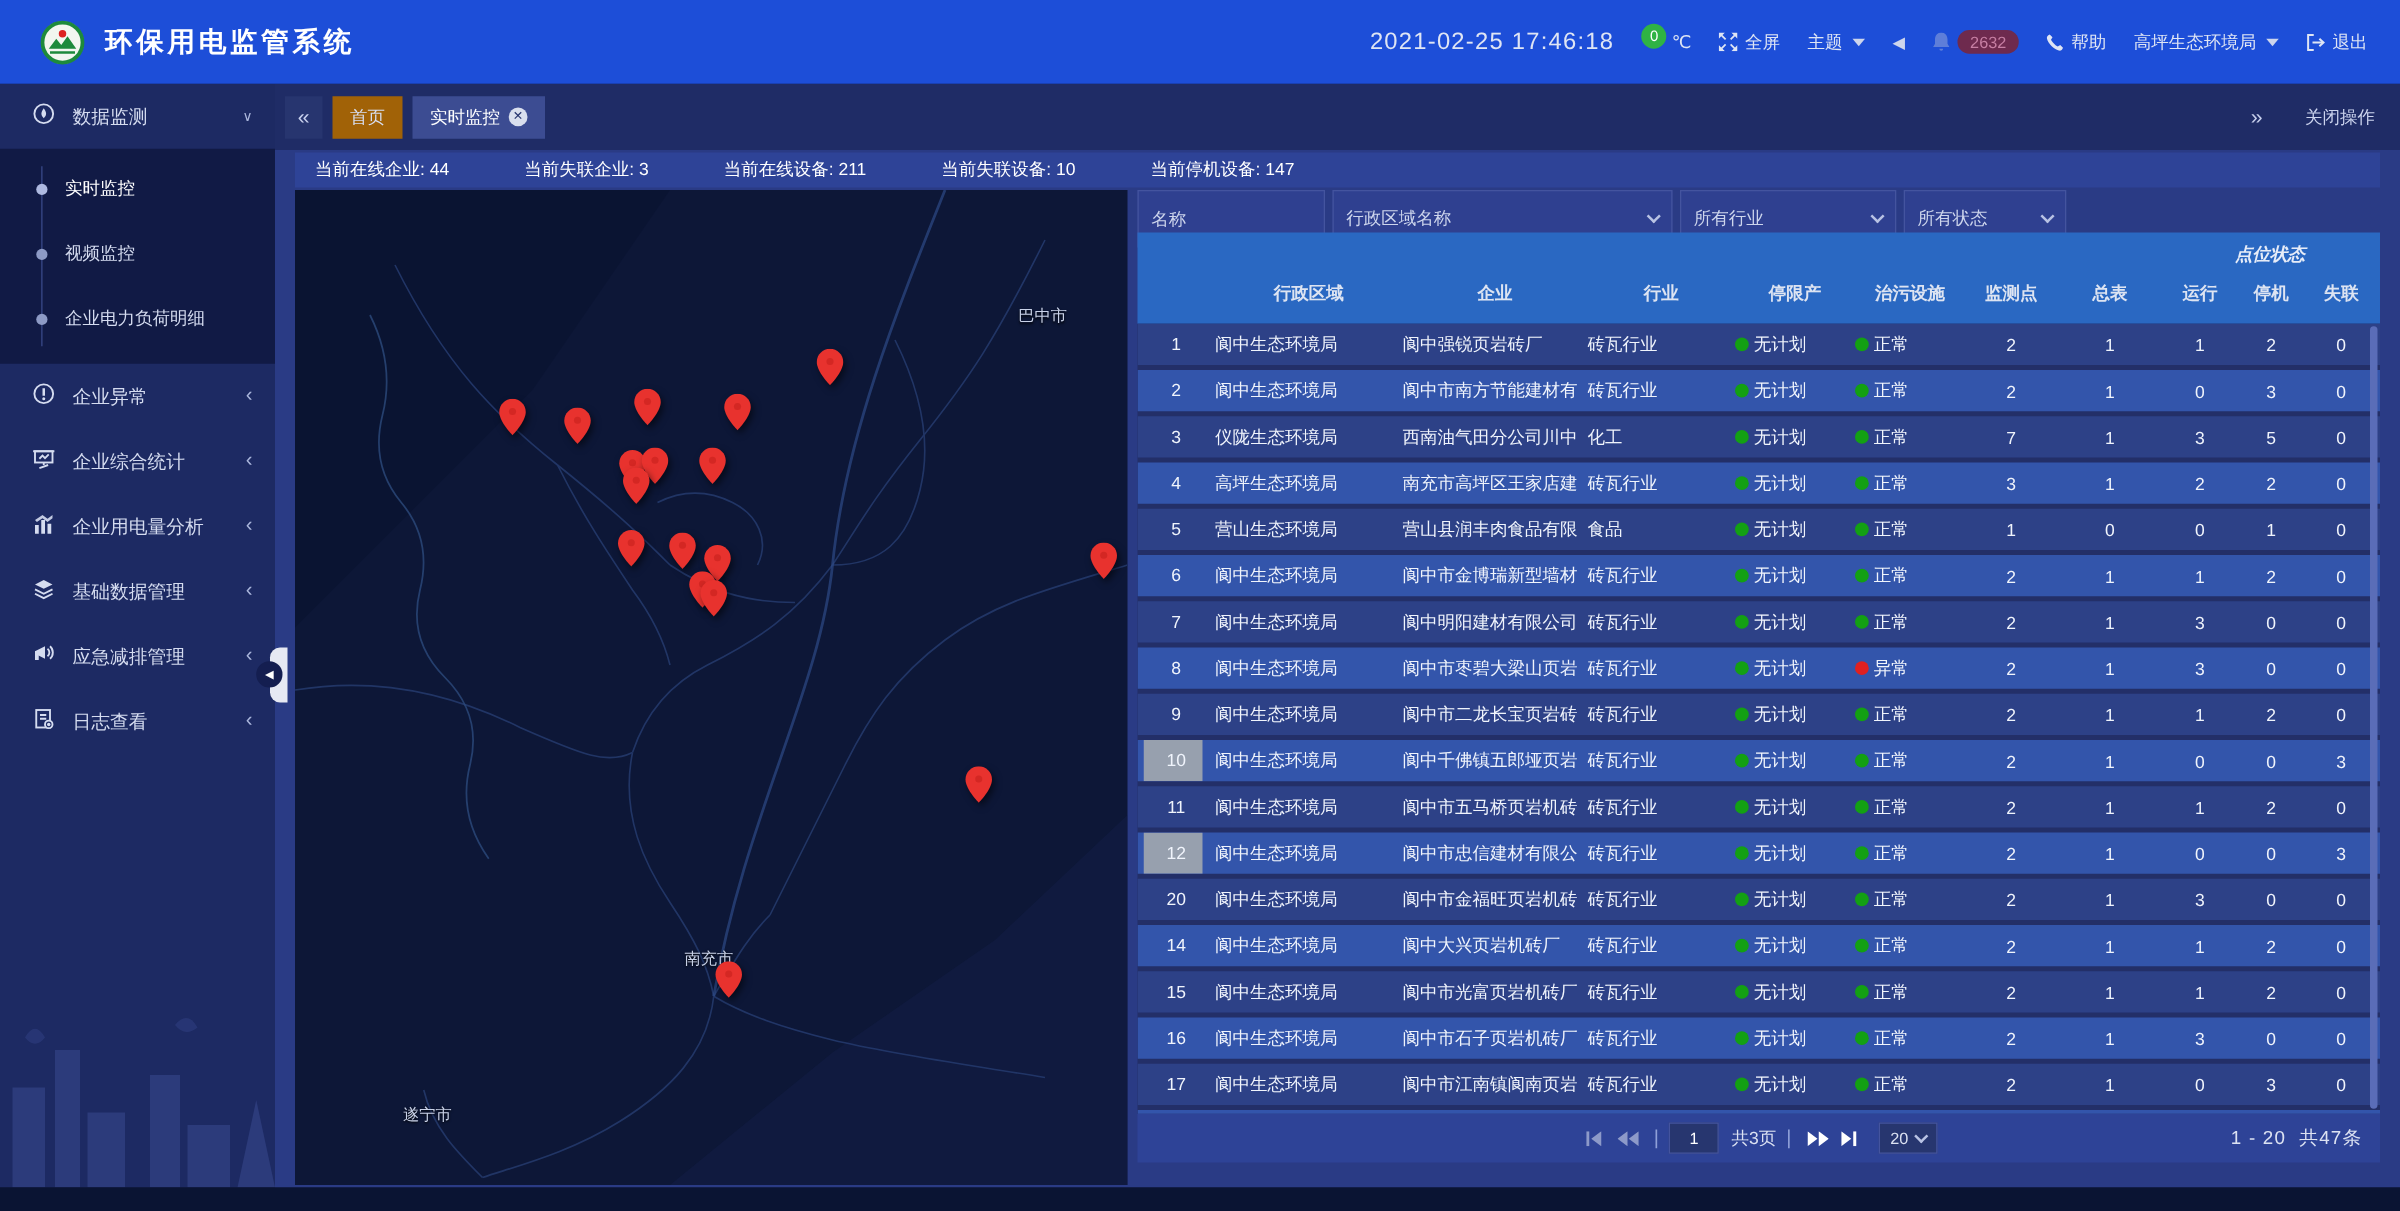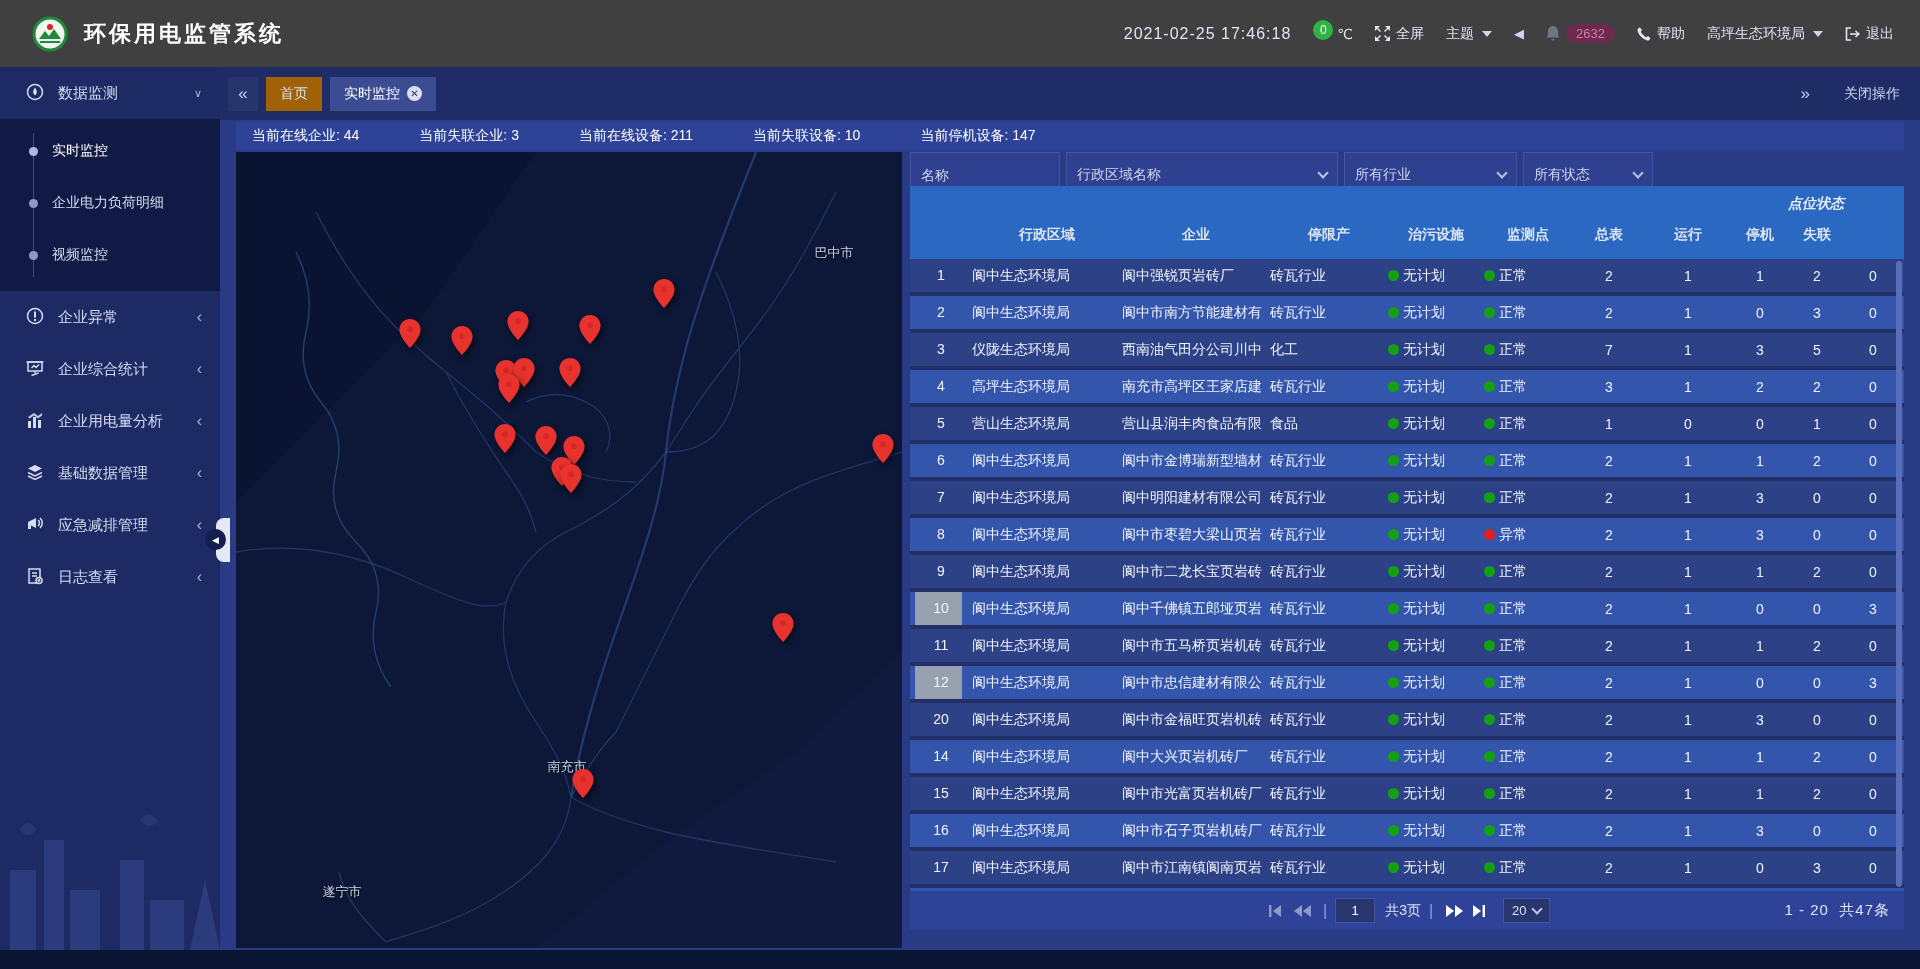--- a/index.html
+++ b/index.html
@@ -1,24 +1,24 @@
 <!DOCTYPE html>
 <html><head>
 <meta charset="utf-8">
 <style>
   * { margin:0; padding:0; box-sizing:border-box; }
   html,body { width:1920px; height:969px; overflow:hidden; }
   body { font-family:"Liberation Sans","DejaVu Sans",sans-serif; background:#0c1534; color:#e8edf8; position:relative; }
 
   
-  .app-header { position:absolute; left:0; top:0; width:1920px; height:67px; background:#404040; display:flex; align-items:center; z-index:30; }
+  .app-header { position:absolute; left:0; top:0; width:1920px; height:67px; background:#1d4ed8; display:flex; align-items:center; z-index:30; }
   .logo-wrap { width:36px; height:36px; margin-left:32px; flex:0 0 auto; }
   .app-title { font-size:22px; font-weight:bold; letter-spacing:3px; margin-left:16px; color:#ffffff; }
   .header-right { margin-left:auto; display:flex; align-items:center; gap:22px; padding-right:26px; font-size:14px; color:#dfe5f4; }
-  .datetime { font-size:16px; letter-spacing:1px; }
+  .datetime { font-size:19px; letter-spacing:1px; }
   .temp-wrap { display:flex; align-items:flex-start; gap:4px; }
   .temp-badge { width:20px; height:20px; border-radius:50%; background:#2fb344; color:#fff; font-size:12px; display:flex; align-items:center; justify-content:center; margin-top:-6px; }
   .hbtn { display:flex; align-items:center; gap:6px; cursor:pointer; white-space:nowrap; }
   .caret-down { width:0; height:0; border-left:5px solid transparent; border-right:5px solid transparent; border-top:6px solid #cdd5ec; display:inline-block; margin-left:2px; }
   .badge-pill { background:#6e2a4e; color:#c77fa3; border-radius:10px; padding:2px 10px; font-size:13px; }
   .muted-speaker { font-size:13px; color:#cdd5ec; }
   .hicon svg { display:block; }
 
   
   .sidebar { position:absolute; left:0; top:67px; width:220px; height:883px; background:#1d2a63; z-index:20; overflow:hidden; }
@@ -178,25 +178,25 @@
         <span class="mi-chev" style="font-size: 11px;">∨</span>
       </div>
       <div class="submenu">
         <span class="line"></span>
         <div class="submenu-item active">
           <span class="dot"></span>
           <span>实时监控</span>
         </div>
         <div class="submenu-item">
           <span class="dot"></span>
-          <span>企业电力负荷明细</span>
+          <span>视频监控</span>
         </div>
         <div class="submenu-item">
           <span class="dot"></span>
-          <span>视频监控</span>
+          <span>企业电力负荷明细</span>
         </div>
       </div>
       <div class="menu-item">
         <span class="mi-icon"><svg width="18" height="18" viewBox="0 0 18 18" fill="none" stroke="#d5dcf0" stroke-width="1.5">
             <circle cx="9" cy="9" r="7.5"></circle>
             <line x1="9" y1="4.5" x2="9" y2="10.5" stroke-width="2"></line>
             <circle cx="9" cy="13" r="1.2" fill="#d5dcf0" stroke="none"></circle>
           </svg></span>
         <span class="mi-label">企业异常</span>
         <span class="mi-chev" style="font-size: 16px;">‹</span>
@@ -414,20 +414,21 @@
         <div class="fbox" style="width:130px">
           <span>所有状态</span>
           <span class="chev"></span>
         </div>
       </div>
 
       <div class="table-header grid-cols" id="thead-root">
           <div class="hcell"></div>
           <div class="hcell">行政区域</div>
           <div class="hcell">企业</div>
+          <div class="hcell">行业</div>
           <div class="hcell">停限产</div>
           <div class="hcell">治污设施</div>
           <div class="hcell">监测点</div>
           <div class="hcell">总表</div>
           <div class="hcell">运行</div>
           <div class="hcell">停机</div>
           <div class="hcell">失联</div>
           <div class="group-label">点位状态</div>
         </div>
 

